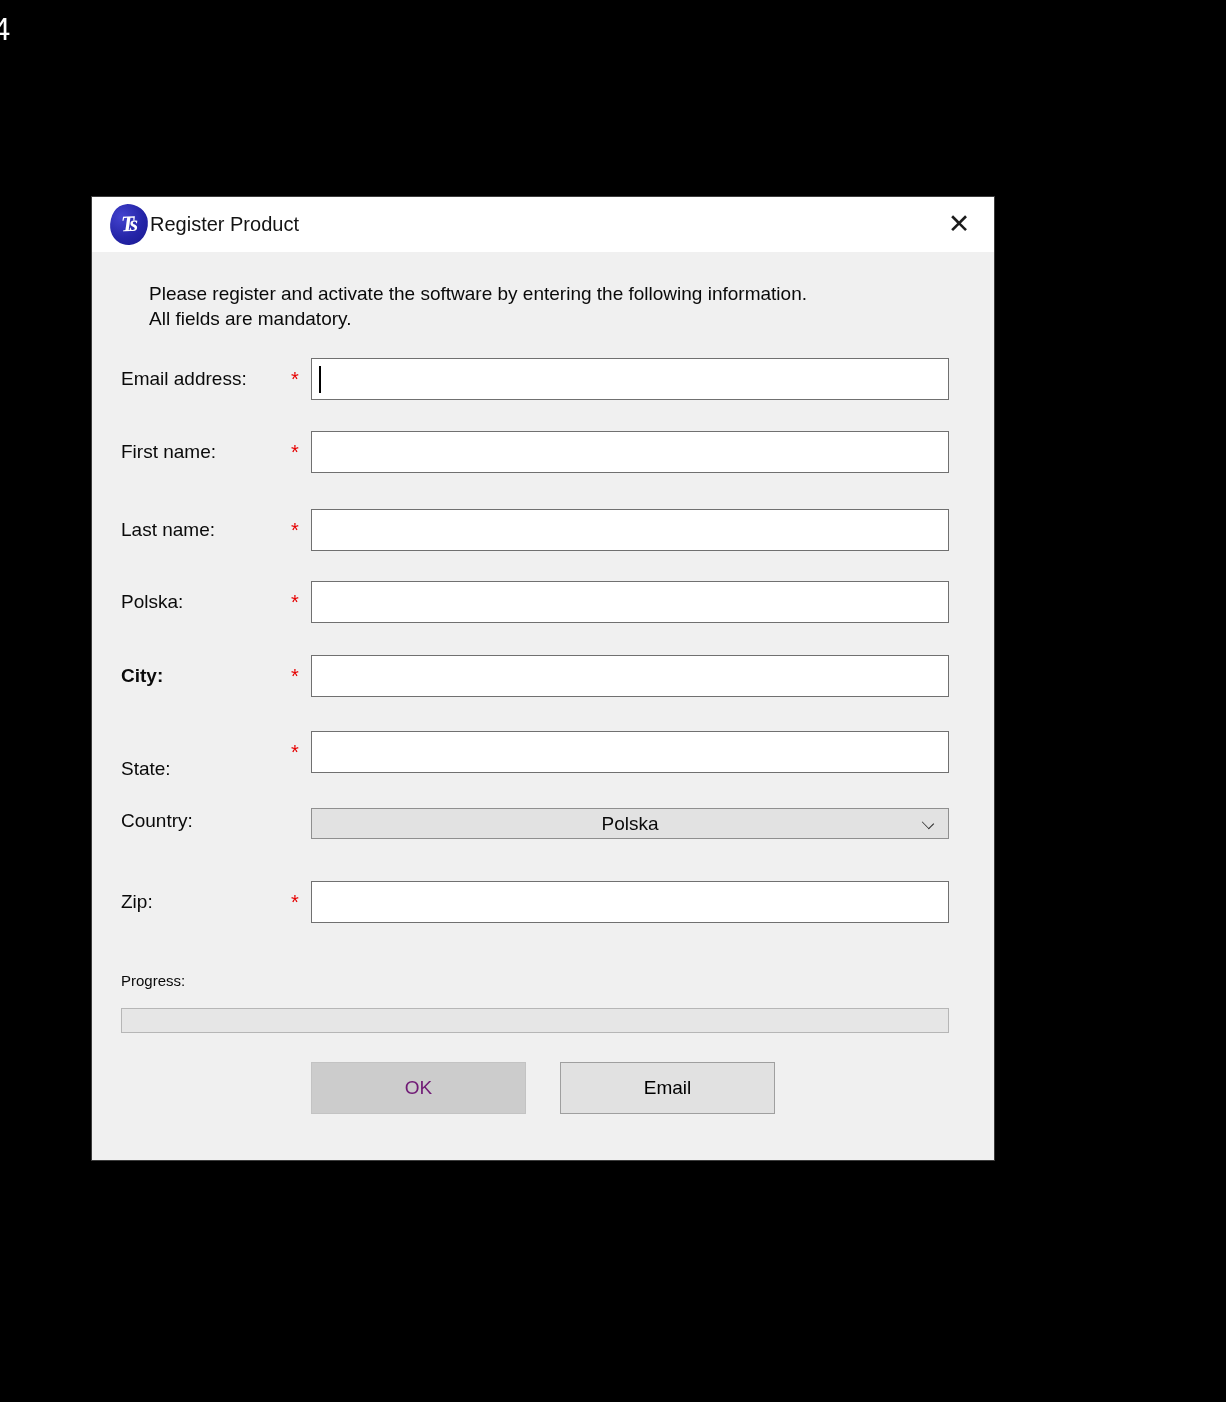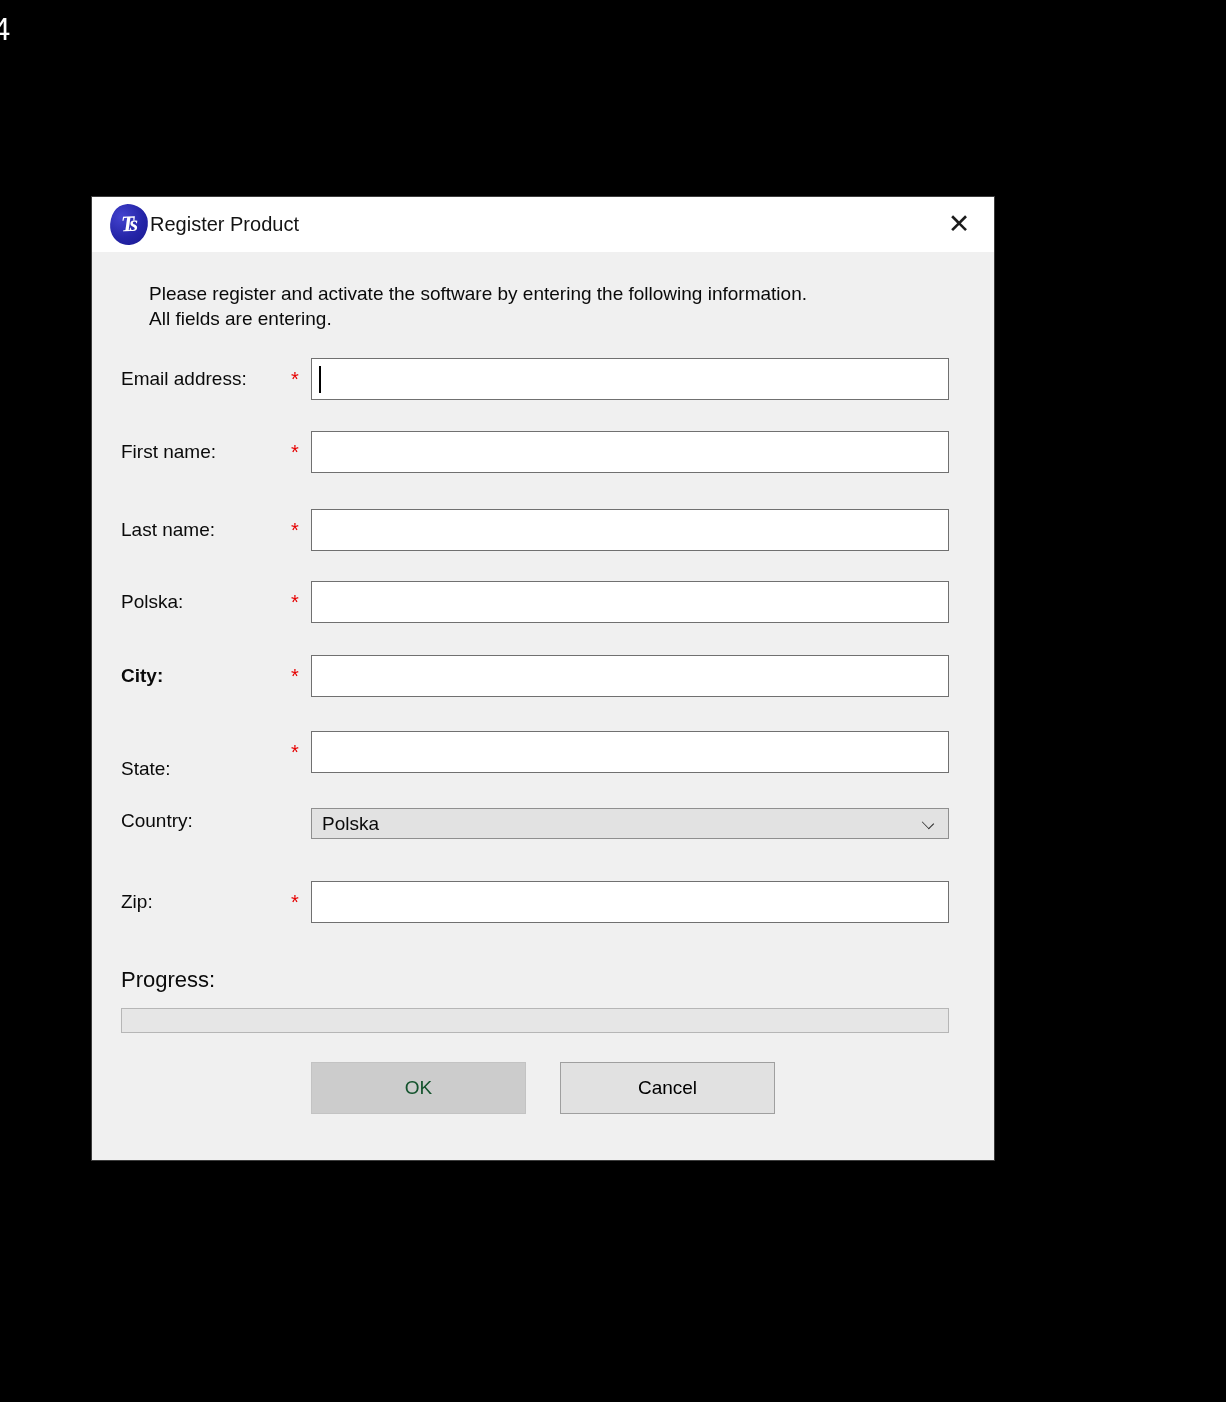--- a/index.html
+++ b/index.html
@@ -91,37 +91,37 @@
   .combo-chevron::before {
     content: ""; position: absolute; left: 0; top: 0;
     width: 9px; height: 9px;
     border-right: 1.6px solid #2b2b2b;
     border-bottom: 1.6px solid #2b2b2b;
     transform: rotate(45deg) scale(1,0.75);
   }
   .progress-label {
     position: absolute; left: 29px; top: 770px; height: 26px;
     display: flex; align-items: center;
-    font-size: 22px; color: #0a0a0a;
+    font-size: 15px; color: #0a0a0a;
   }
   .progress-track {
     position: absolute; left: 29px; top: 811px; width: 828px; height: 25px;
     background: #e6e6e6;
     border: 1px solid #b6b6b6;
   }
   .progress-fill { height: 100%; background: #06b025; width: 0%; }
   .btn {
     position: absolute; top: 865px; width: 215px; height: 52px;
     display: flex; align-items: center; justify-content: center;
     font-size: 19px;
     font-family: "Liberation Sans", sans-serif;
   }
   .btn-ok {
     left: 219px;
-    background: #cccccc; color: #14532d;
+    background: #cccccc; color: #701a75;
     border: 1px solid #c3c3c3;
   }
   .btn-cancel {
     left: 468px;
     background: #e1e1e1; color: #000000;
     border: 1px solid #9f9f9f;
   }
 </style>
 </head>
 <body>
@@ -133,21 +133,21 @@
   <div class="titlebar">
     <div class="app-icon">
       <span>Ts</span>
     </div>
     <div class="title-text">Register Product</div>
     <div class="close-btn">✕</div>
   </div>
 
   <div class="instructions">
     <div>Please register and activate the software by entering the following information.</div>
-    <div>All fields are entering.</div>
+    <div>All fields are mandatory.</div>
   </div>
 
   <div class="field-label" style="top:161px;height:42px;text-align:center;">Email address:</div>
   <div class="req-mark" style="top:161px;height:42px;">*</div>
   <input class="text-input" style="top: 161px;" value="">
   <div class="caret" style="top:169px;"></div>
 
   <div class="field-label" style="top:234px;height:42px;text-align:right;">First name:</div>
   <div class="req-mark" style="top:234px;height:42px;">*</div>
   <input class="text-input" style="top: 234px;" value="">
@@ -162,30 +162,30 @@
 
   <div class="field-label" style="top:458px;height:42px;font-weight:bold;">City:</div>
   <div class="req-mark" style="top:458px;height:42px;">*</div>
   <input class="text-input" style="top: 458px;" value="">
 
   <div class="field-label" style="top:551px;height:42px;text-align:right;">State:</div>
   <div class="req-mark" style="top:534px;height:42px;">*</div>
   <input class="text-input" style="top: 534px;" value="">
 
   <div class="field-label" style="top:606px;height:36px;">Country:</div>
-  <div class="combobox" style="top:611px;">
+  <div class="combobox" style="top:611px;justify-content:center;">
     <span>Polska</span>
     <span class="combo-chevron"></span>
   </div>
 
   <div class="field-label" style="top:684px;height:42px;">Zip:</div>
   <div class="req-mark" style="top:684px;height:42px;">*</div>
   <input class="text-input" style="top: 684px;" value="">
 
   <div class="progress-label">Progress:</div>
   <div class="progress-track">
     <div class="progress-fill" style="width: 0%;"></div>
   </div>
 
   <div class="btn btn-ok">OK</div>
-  <div class="btn btn-cancel">Cancel</div>
+  <div class="btn btn-cancel">Email</div>
 
 </div>
 
 </body></html>

